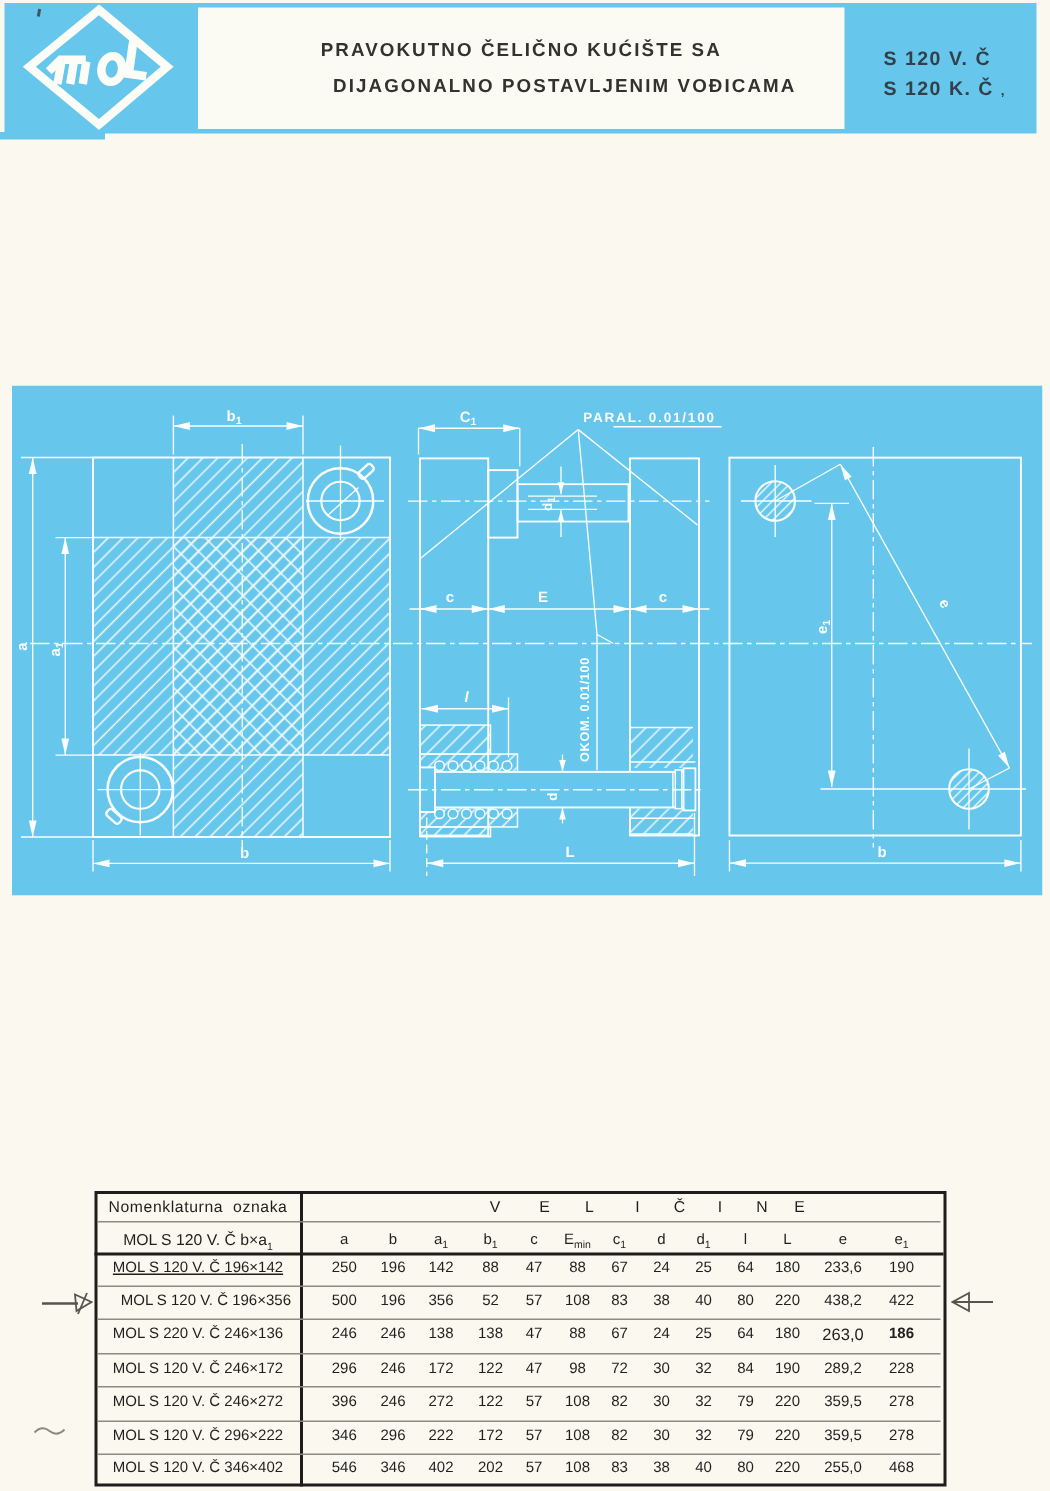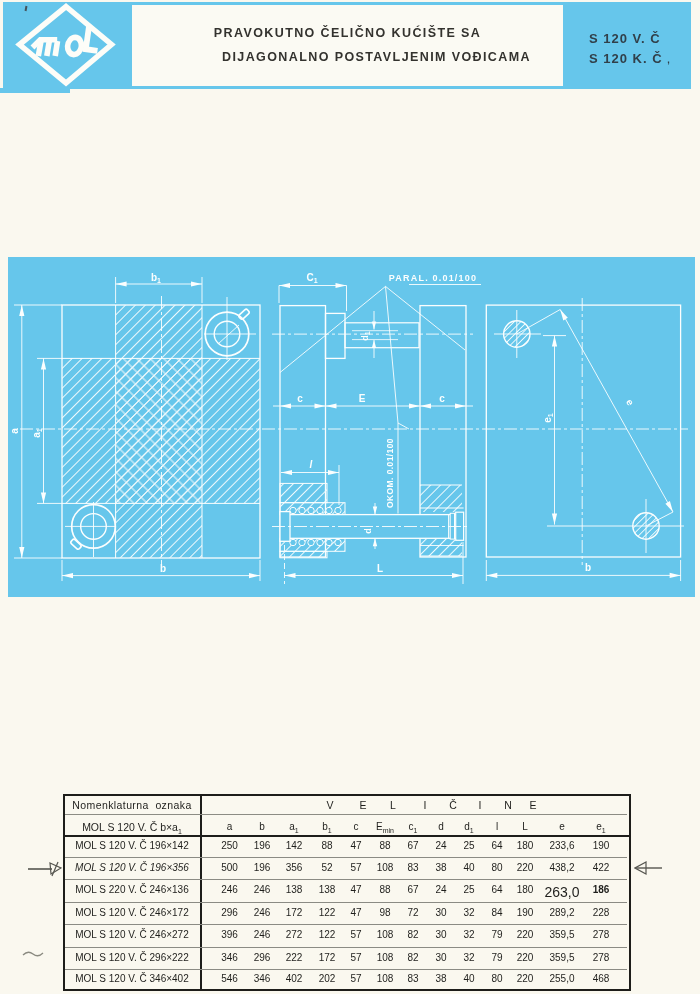--- a/index.html
+++ b/index.html
@@ -345,36 +345,36 @@
 <div class="abs" style="left:340.0px;top:821px;width:32px;text-align:center;font-size:10px;">c</div>
 <div class="abs" style="left:369.0px;top:821px;width:32px;text-align:center;font-size:10px;">E<sub style="font-size:7px;">min</sub></div>
 <div class="abs" style="left:397.0px;top:821px;width:32px;text-align:center;font-size:10px;">c<sub style="font-size:7px;">1</sub></div>
 <div class="abs" style="left:425.0px;top:821px;width:32px;text-align:center;font-size:10px;">d</div>
 <div class="abs" style="left:453.0px;top:821px;width:32px;text-align:center;font-size:10px;">d<sub style="font-size:7px;">1</sub></div>
 <div class="abs" style="left:481.0px;top:821px;width:32px;text-align:center;font-size:10px;">l</div>
 <div class="abs" style="left:509.0px;top:821px;width:32px;text-align:center;font-size:10px;">L</div>
 <div class="abs" style="left:546.0px;top:821px;width:32px;text-align:center;font-size:10px;">e</div>
 <div class="abs" style="left:585.0px;top:821px;width:32px;text-align:center;font-size:10px;">e<sub style="font-size:7px;">1</sub></div>
 
-<div class="abs" style="left:70px;top:840.0px;width:124px;text-align:center;font-size:10px;white-space:nowrap;">MOL S 120 V. Č 196×142</div>
+<div class="abs" style="left:70px;top:840.0px;width:124px;text-align:center;font-size:10px;white-space:nowrap;text-decoration:underline;">MOL S 120 V. Č 196×142</div>
 <div class="abs" style="left:211.5px;top:840.0px;width:36px;text-align:center;font-size:10px;">250</div>
 <div class="abs" style="left:244.0px;top:840.0px;width:36px;text-align:center;font-size:10px;">196</div>
 <div class="abs" style="left:276.0px;top:840.0px;width:36px;text-align:center;font-size:10px;">142</div>
 <div class="abs" style="left:309.0px;top:840.0px;width:36px;text-align:center;font-size:10px;">88</div>
 <div class="abs" style="left:338.0px;top:840.0px;width:36px;text-align:center;font-size:10px;">47</div>
 <div class="abs" style="left:367.0px;top:840.0px;width:36px;text-align:center;font-size:10px;">88</div>
 <div class="abs" style="left:395.0px;top:840.0px;width:36px;text-align:center;font-size:10px;">67</div>
 <div class="abs" style="left:423.0px;top:840.0px;width:36px;text-align:center;font-size:10px;">24</div>
 <div class="abs" style="left:451.0px;top:840.0px;width:36px;text-align:center;font-size:10px;">25</div>
 <div class="abs" style="left:479.0px;top:840.0px;width:36px;text-align:center;font-size:10px;">64</div>
 <div class="abs" style="left:507.0px;top:840.0px;width:36px;text-align:center;font-size:10px;">180</div>
 <div class="abs" style="left:544.0px;top:840.0px;width:36px;text-align:center;font-size:10px;">233,6</div>
 <div class="abs" style="left:583.0px;top:840.0px;width:36px;text-align:center;font-size:10px;">190</div>
 
-<div class="abs" style="left:70px;top:861.5px;width:124px;text-align:center;font-size:10px;white-space:nowrap;font-style:italic;">MOL S 120 V. Č 196×356</div>
+<div class="abs" style="left:70px;top:861.5px;width:124px;text-align:right;font-size:10px;white-space:nowrap;">MOL S 120 V. Č 196×356</div>
 <div class="abs" style="left:211.5px;top:861.5px;width:36px;text-align:center;font-size:10px;">500</div>
 <div class="abs" style="left:244.0px;top:861.5px;width:36px;text-align:center;font-size:10px;">196</div>
 <div class="abs" style="left:276.0px;top:861.5px;width:36px;text-align:center;font-size:10px;">356</div>
 <div class="abs" style="left:309.0px;top:861.5px;width:36px;text-align:center;font-size:10px;">52</div>
 <div class="abs" style="left:338.0px;top:861.5px;width:36px;text-align:center;font-size:10px;">57</div>
 <div class="abs" style="left:367.0px;top:861.5px;width:36px;text-align:center;font-size:10px;">108</div>
 <div class="abs" style="left:395.0px;top:861.5px;width:36px;text-align:center;font-size:10px;">83</div>
 <div class="abs" style="left:423.0px;top:861.5px;width:36px;text-align:center;font-size:10px;">38</div>
 <div class="abs" style="left:451.0px;top:861.5px;width:36px;text-align:center;font-size:10px;">40</div>
 <div class="abs" style="left:479.0px;top:861.5px;width:36px;text-align:center;font-size:10px;">80</div>
@@ -387,21 +387,21 @@
 <div class="abs" style="left:244.0px;top:884.0px;width:36px;text-align:center;font-size:10px;">246</div>
 <div class="abs" style="left:276.0px;top:884.0px;width:36px;text-align:center;font-size:10px;">138</div>
 <div class="abs" style="left:309.0px;top:884.0px;width:36px;text-align:center;font-size:10px;">138</div>
 <div class="abs" style="left:338.0px;top:884.0px;width:36px;text-align:center;font-size:10px;">47</div>
 <div class="abs" style="left:367.0px;top:884.0px;width:36px;text-align:center;font-size:10px;">88</div>
 <div class="abs" style="left:395.0px;top:884.0px;width:36px;text-align:center;font-size:10px;">67</div>
 <div class="abs" style="left:423.0px;top:884.0px;width:36px;text-align:center;font-size:10px;">24</div>
 <div class="abs" style="left:451.0px;top:884.0px;width:36px;text-align:center;font-size:10px;">25</div>
 <div class="abs" style="left:479.0px;top:884.0px;width:36px;text-align:center;font-size:10px;">64</div>
 <div class="abs" style="left:507.0px;top:884.0px;width:36px;text-align:center;font-size:10px;">180</div>
-<div class="abs" style="left:544.0px;top:884.0px;width:36px;text-align:center;font-size:14px;">263,0</div>
+<div class="abs" style="left:544.0px;top:884.0px;width:36px;text-align:center;font-size:11px;">263,0</div>
 <div class="abs" style="left:583.0px;top:884.0px;width:36px;text-align:center;font-size:10px;font-weight:bold;">186</div>
 
 <div class="abs" style="left:70px;top:906.5px;width:124px;text-align:center;font-size:10px;white-space:nowrap;">MOL S 120 V. Č 246×172</div>
 <div class="abs" style="left:211.5px;top:906.5px;width:36px;text-align:center;font-size:10px;">296</div>
 <div class="abs" style="left:244.0px;top:906.5px;width:36px;text-align:center;font-size:10px;">246</div>
 <div class="abs" style="left:276.0px;top:906.5px;width:36px;text-align:center;font-size:10px;">172</div>
 <div class="abs" style="left:309.0px;top:906.5px;width:36px;text-align:center;font-size:10px;">122</div>
 <div class="abs" style="left:338.0px;top:906.5px;width:36px;text-align:center;font-size:10px;">47</div>
 <div class="abs" style="left:367.0px;top:906.5px;width:36px;text-align:center;font-size:10px;">98</div>
 <div class="abs" style="left:395.0px;top:906.5px;width:36px;text-align:center;font-size:10px;">72</div>

